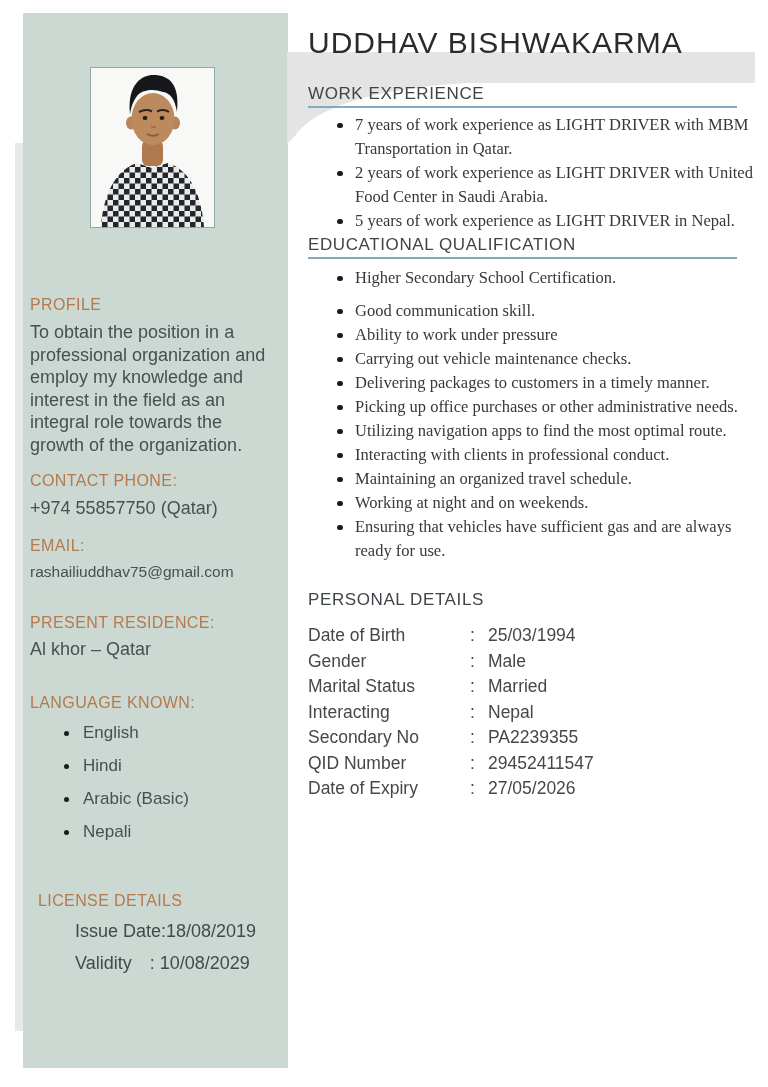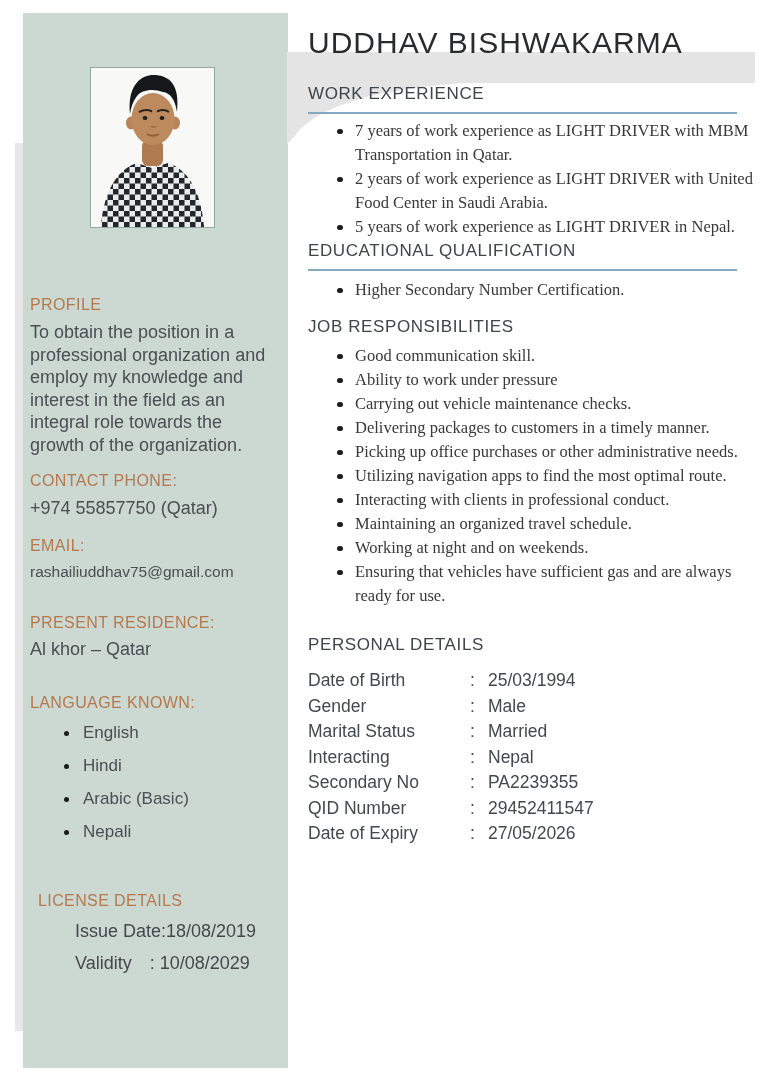--- a/index.html
+++ b/index.html
@@ -41,21 +41,21 @@
   
   .main{position:absolute;left:308px;top:0;width:446px;}
   .name{
     margin:30px 0 0 0;font-size:30px;font-weight:400;letter-spacing:1px;
     color:#2a2b2d;line-height:26px;white-space:nowrap;
   }
   .sec-h{
     margin:0;font-size:17px;font-weight:400;letter-spacing:.6px;
     color:#3f4449;line-height:17px;
   }
-  .underlined{border-bottom:2px solid #84aac2;padding-bottom:10px;width:429px;}
+  .underlined{border-bottom:2px solid #84aac2;padding-bottom:4px;width:429px;}
   .h-work{margin-top:29px;}
   .h-edu{margin-top:3px;}
   .h-jobs{margin-top:16px;}
   .h-pd{margin-top:28px;}
   .blist{
     list-style:none;margin:0;padding:0;
     font-family:"Liberation Serif",serif;font-size:16.5px;line-height:24px;color:#383838;
   }
   .blist li{position:relative;padding-left:47px;}
   .blist li::before{
@@ -148,24 +148,23 @@
         <li>7 years of work experience as LIGHT DRIVER with MBM Transportation in Qatar.</li>
 
         <li>2 years of work experience as LIGHT DRIVER with United Food Center in Saudi Arabia.</li>
 
         <li>5 years of work experience as LIGHT DRIVER in Nepal.</li>
       </ul>
 
     <h2 class="sec-h underlined h-edu">EDUCATIONAL QUALIFICATION</h2>
     <ul class="blist l-edu">
 
-        <li>Higher Secondary Number Certification.</li>
-      </ul>
-
-    <h2 class="sec-h h-jobs">JOB RESPONSIBILITIES</h2>
+        <li>Higher Secondary School Certification.</li>
+      </ul>
+
     <ul class="blist l-jobs">
 
         <li>Good communication skill.</li>
 
         <li>Ability to work under pressure</li>
 
         <li>Carrying out vehicle maintenance checks.</li>
 
         <li>Delivering packages to customers in a timely manner.</li>
 

